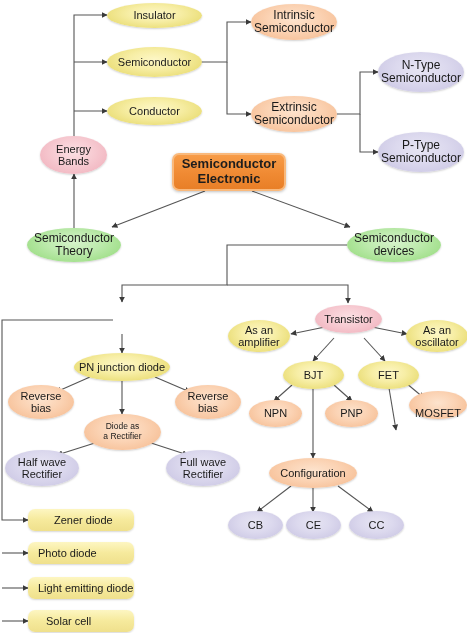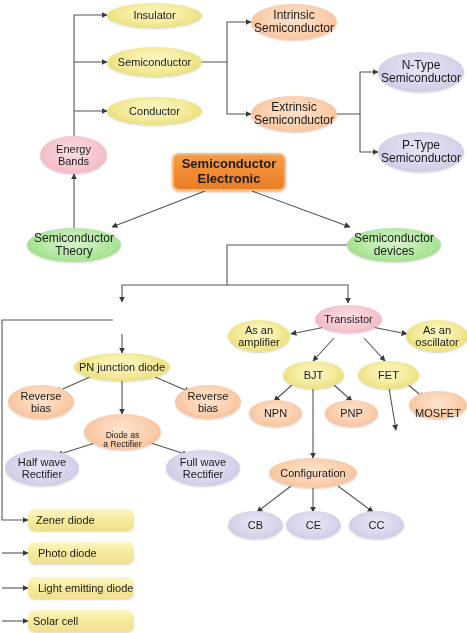--- a/index.html
+++ b/index.html
@@ -49,21 +49,21 @@
     box-shadow:0 1px 2px rgba(0,0,0,.16);
   }
   .c-orange{
     background:linear-gradient(180deg,#f79c48 0%,#f08a33 55%,#e87f27 100%);
     border:2px solid #f9b97c;
     box-shadow:0 1px 3px rgba(0,0,0,.25);
     color:#1d1d1d;
     font-weight:700;
   }
   .fs8{font-size:12px;}
-  .fs85{font-size:8.5px;align-items:flex-end;}
+  .fs85{font-size:8.5px;}
   .fs9{font-size:11px;}
   .fs13{font-size:13px;}
 </style>
 </head>
 <body>
 
 <div id="page">
 
   <svg id="edges" viewBox="0 0 467 633" xmlns="http://www.w3.org/2000/svg">
     <defs>
@@ -224,33 +224,33 @@
     </div>
   </div>
 
   <div class="node ellipse c-lav fs9" style="left:166px;top:450px;width:74px;height:36px;">
     <div>
       <div>Full wave</div>
       <div>Rectifier</div>
     </div>
   </div>
 
-  <div class="node rect c-yelrect fs9" style="left:28px;top:509px;width:106px;height:22px;justify-content:flex-start;padding-left:8px;">
+  <div class="node rect c-yelrect fs9" style="left:28px;top:509px;width:106px;height:22px;justify-content:flex-start;padding-left:26px;">
     <span>Zener diode</span>
   </div>
 
   <div class="node rect c-yelrect fs9" style="left:28px;top:542px;width:106px;height:22px;justify-content:flex-start;padding-left:10px;">
     <span>Photo diode</span>
   </div>
 
   <div class="node rect c-yelrect fs9" style="left:28px;top:577px;width:106px;height:22px;justify-content:flex-start;padding-left:10px;">
     <span>Light emitting diode</span>
   </div>
 
-  <div class="node rect c-yelrect fs9" style="left:28px;top:610px;width:106px;height:22px;justify-content:flex-start;padding-left:5px;">
+  <div class="node rect c-yelrect fs9" style="left:28px;top:610px;width:106px;height:22px;justify-content:flex-start;padding-left:18px;">
     <span>Solar cell</span>
   </div>
 
   <div class="node ellipse c-pink fs9" style="left:315px;top:305px;width:67px;height:28px;">
     <span>Transistor</span>
   </div>
 
   <div class="node ellipse c-yellow fs9" style="left:228px;top:320px;width:62px;height:32px;">
     <div>
       <div>As an</div>

